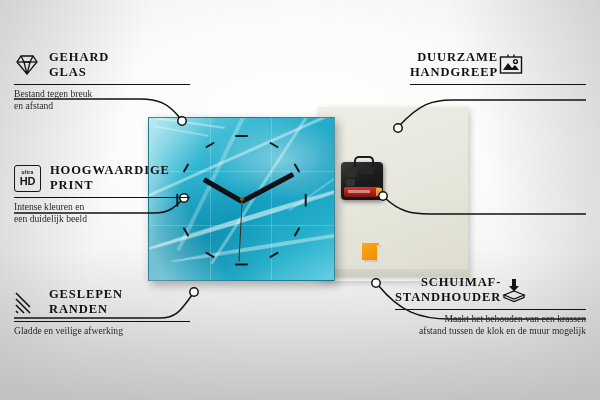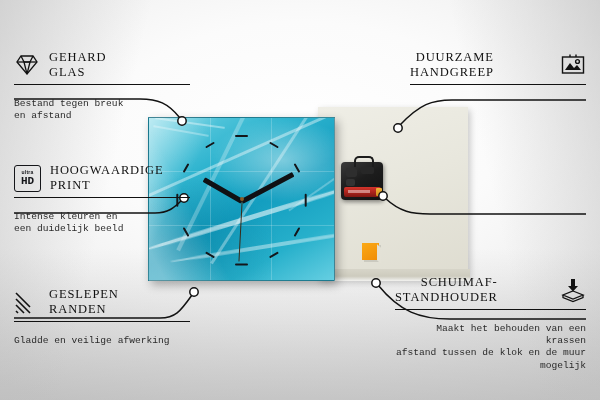--- a/index.html
+++ b/index.html
@@ -82,43 +82,43 @@
     position:absolute;left:222px;top:140px;width:17px;height:17px;
     background:linear-gradient(150deg,#fba916 0%,#f08c07 100%);
     box-shadow:2px 2px 0 rgba(0,0,0,.10);
   }
   .foam:after{content:"";position:absolute;left:15px;top:3px;width:4px;height:16px;
     background:#e3e1d6;transform:skewY(40deg);}
 
   
   .callout{position:absolute;}
   .co-title{
-    font-family:"Liberation Serif", serif;font-weight:400;
+    font-family:"Liberation Serif", serif;font-weight:700;
     font-size:12.5px;letter-spacing:.9px;color:#111;line-height:1.22;
     text-transform:uppercase;
   }
   .co-rule{height:1.4px;background:#111;margin-top:3px;}
   .co-desc{
-    font-family:Liberation Mono, monospace;font-size:9.6px;color:#2a2a2a;
-    line-height:1.28;margin-top:13px;
+    font-family:Liberation Serif, serif;font-size:9.6px;color:#2a2a2a;
+    line-height:1.28;margin-top:3px;
   }
   .co-left .co-head{display:flex;align-items:center;gap:9px;}
-  .co-right .co-head{display:flex;align-items:center;justify-content:space-between;}
+  .co-right .co-head{display:flex;align-items:center;justify-content:flex-start;}
   .co-right .co-title,.co-right .co-desc{text-align:right;}
   .ico{width:26px;height:26px;flex:0 0 26px;display:block;}
 
   .lines{position:absolute;left:0;top:0;width:600px;height:400px;pointer-events:none;}
 
   .hd-badge{
     width:25px;height:25px;border:1.6px solid #15161a;border-radius:3px;
     display:flex;flex-direction:column;align-items:center;justify-content:center;
     line-height:1;flex:0 0 25px;
   }
   .hd-badge .u{font-family:"Liberation Sans",sans-serif;font-size:5px;font-weight:700;letter-spacing:.2px;color:#15161a;}
-  .hd-badge .h{font-family:Liberation Mono, monospace;font-size:11px;font-weight:700;letter-spacing:-.2px;color:#15161a;margin-top:1px;}
+  .hd-badge .h{font-family:Liberation Sans, sans-serif;font-size:11px;font-weight:700;letter-spacing:-.2px;color:#15161a;margin-top:1px;}
 </style>
 </head>
 <body>
 
 <div id="stage">
 
   <div class="product">
     <div class="backpanel"></div>
     <div class="panel-edge"></div>
 

